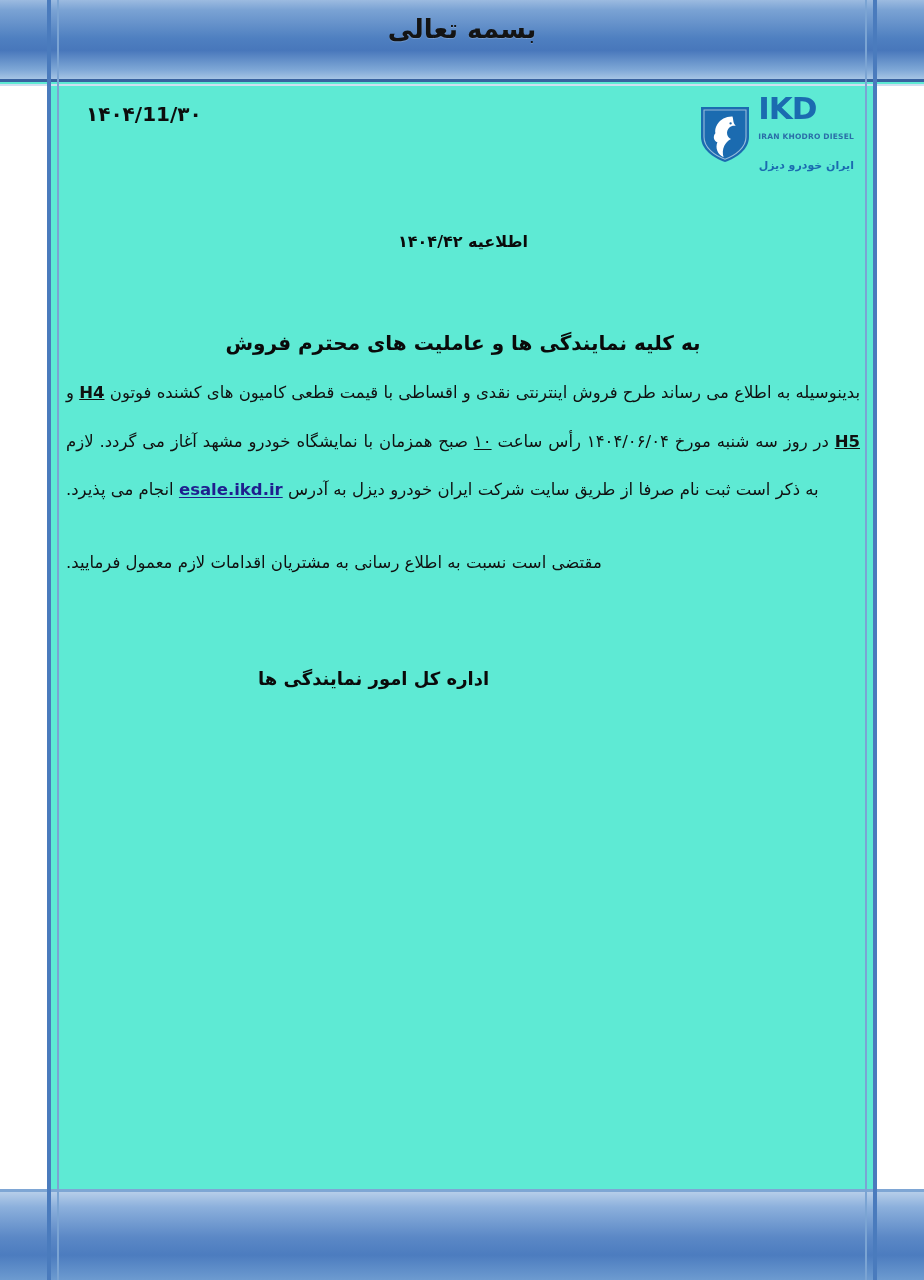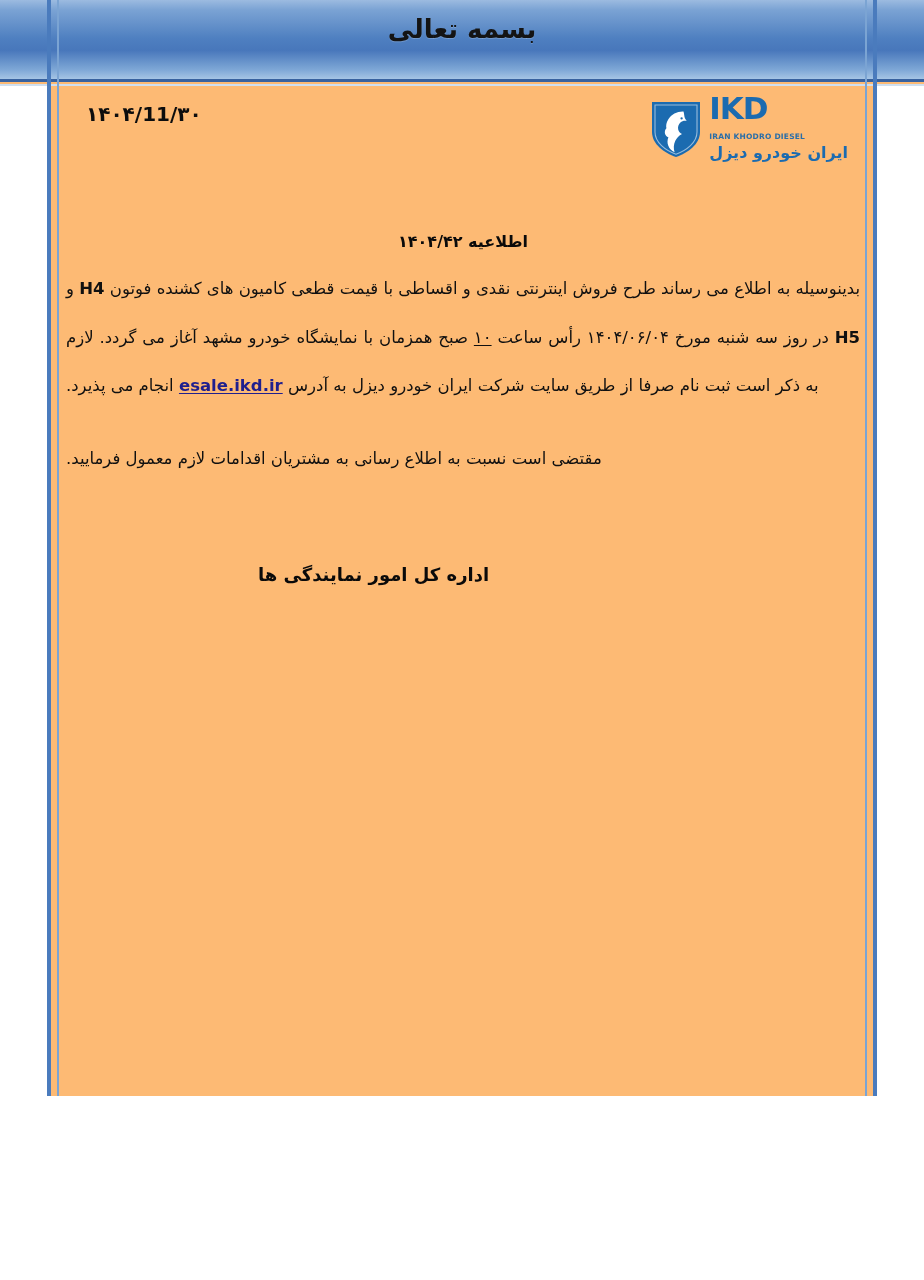--- a/index.html
+++ b/index.html
@@ -8,23 +8,23 @@
     padding: 0;
     background: #ffffff;
   }
   body {
     font-family: "DejaVu Sans", "Liberation Sans", sans-serif;
   }
 
   .page {
     position: relative;
     width: 924px;
-    height: 1096px;
+    height: 1280px;
     overflow: hidden;
-    background: #fdba74;
+    background: #5eead4;
   }
 
   
   .band {
     position: absolute;
     left: 0;
     width: 924px;
     background: linear-gradient(to bottom,
         #9cbbe0 0%,
         #7ba3d4 12%,
@@ -115,21 +115,21 @@
     color: #0d0d0d;
     direction: ltr;
     unicode-bidi: bidi-override;
     letter-spacing: 1px;
   }
 
   
   .logo-wrap {
     position: absolute;
     top: 8px;
-    right: 16px;
+    right: 10px;
     display: flex;
     align-items: center;
     gap: 7px;
     direction: ltr;
   }
   .logo-shield { width: 52px; height: 60px; flex: 0 0 auto; }
   .logo-text { display: flex; flex-direction: column; align-items: flex-start; }
   .logo-ikd {
     font-size: 31px;
     font-weight: bold;
@@ -139,24 +139,24 @@
     font-family: "DejaVu Sans", "Liberation Sans", sans-serif;
   }
   .logo-en {
     font-size: 7.5px;
     font-weight: bold;
     color: #2a6ea8;
     letter-spacing: 0.2px;
     margin-top: 9px;
   }
   .logo-fa {
-    font-size: 16px;
+    font-size: 11px;
     font-weight: bold;
     color: #1b6bb0;
-    margin-top: 2px;
+    margin-top: 18px;
     direction: rtl;
     align-self: flex-end;
   }
 
   
   .doc-title {
     text-align: center;
     font-size: 16px;
     font-weight: bold;
     color: #0a0a0a;
@@ -184,20 +184,21 @@
     color: #101010;
     line-height: 2.95;
     margin: 14px 0 0 0;
     padding: 0 4px;
   }
   .body-para .latin {
     font-weight: bold;
     direction: ltr;
     unicode-bidi: embed;
     display: inline-block;
+    text-decoration: underline;
   }
   .underline-num {
     text-decoration: underline;
     text-underline-offset: 2px;
   }
   .weblink {
     color: #1f1f8e;
     font-weight: bold;
     text-underline-offset: 2px;
     direction: ltr;
@@ -262,20 +263,21 @@
         <div class="logo-text">
           <div class="logo-ikd">IKD</div>
           <div class="logo-en">IRAN KHODRO DIESEL</div>
           <div class="logo-fa">ایران خودرو دیزل</div>
         </div>
       </div>
     </div>
 
     <h1 class="doc-title">اطلاعیه ۱۴۰۴/۴۲</h1>
 
+    <h2 class="doc-subtitle">به کلیه نمایندگی ها و عاملیت های محترم فروش</h2>
 
 
     <p class="body-para"><span>بدینوسیله به اطلاع می رساند طرح فروش اینترنتی نقدی و اقساطی با قیمت قطعی کامیون های کشنده فوتون </span><span class="latin">H4</span><span> و </span><span class="latin">H5</span><span> در روز سه شنبه مورخ ۱۴۰۴/۰۶/۰۴ رأس ساعت </span><span class="underline-num">۱۰</span><span> صبح همزمان با نمایشگاه خودرو مشهد آغاز می گردد. لازم به ذکر است ثبت نام صرفا از طریق سایت شرکت ایران خودرو دیزل به آدرس </span><a class="weblink" href="#">esale.ikd.ir</a><span> انجام می پذیرد.</span></p>
 
     <p class="closing-para">مقتضی است نسبت به اطلاع رسانی به مشتریان اقدامات لازم معمول فرمایید.</p>
 
     <p class="signature">اداره کل امور نمایندگی ها</p>
 
   </div>
 </div>

